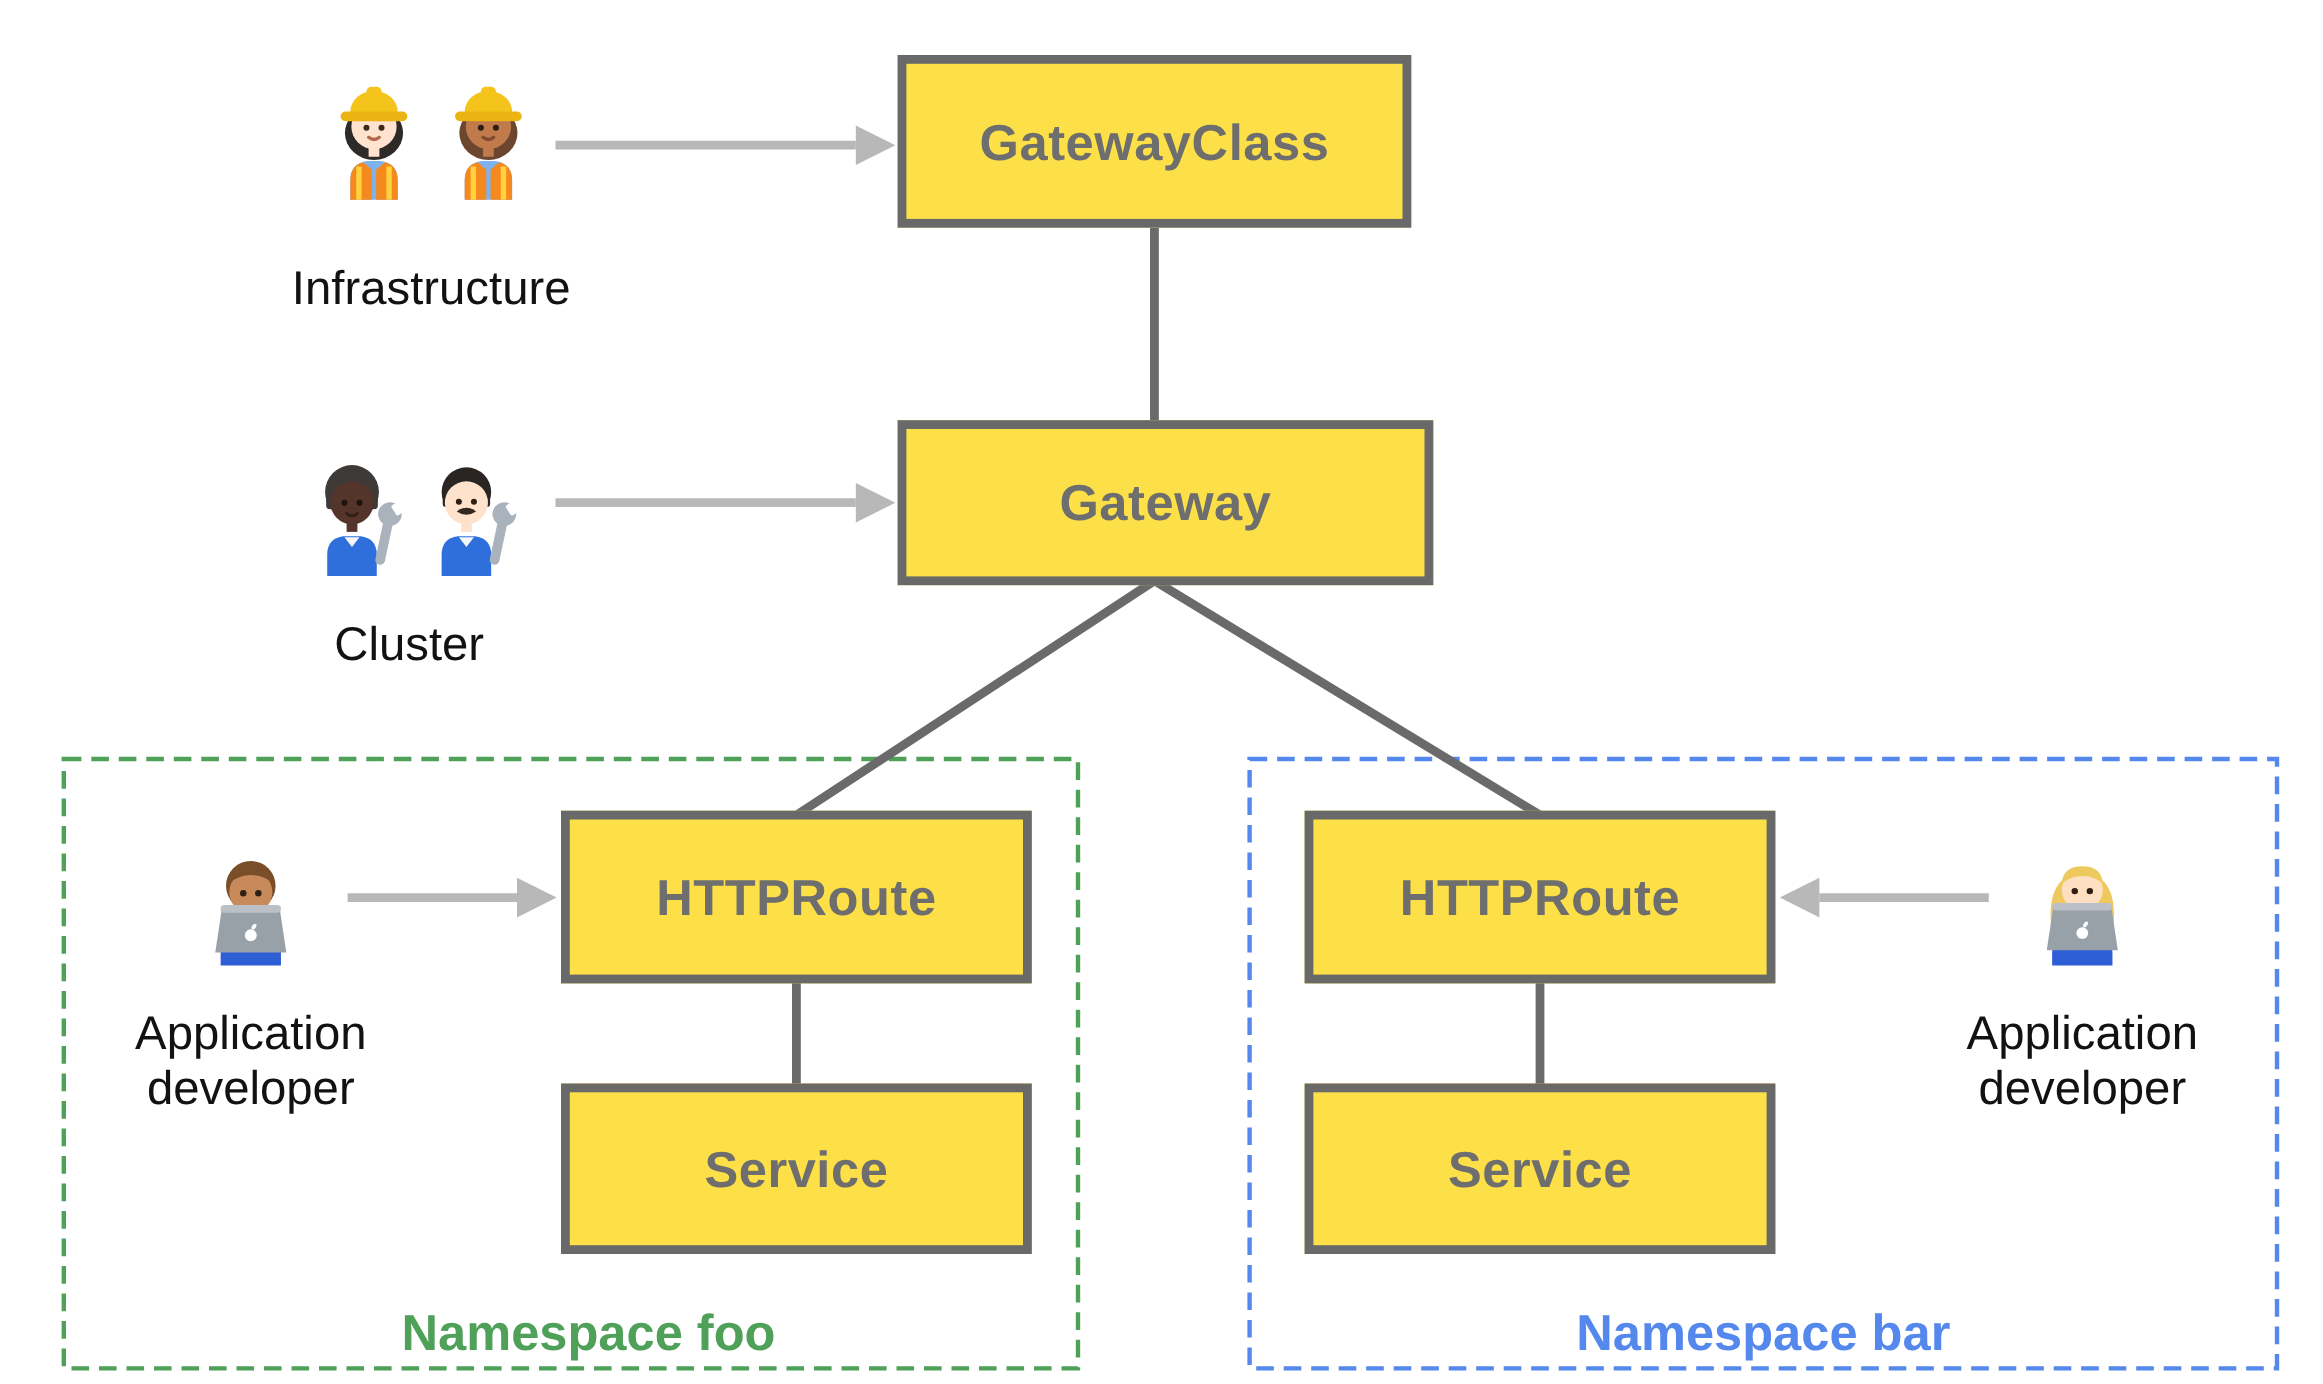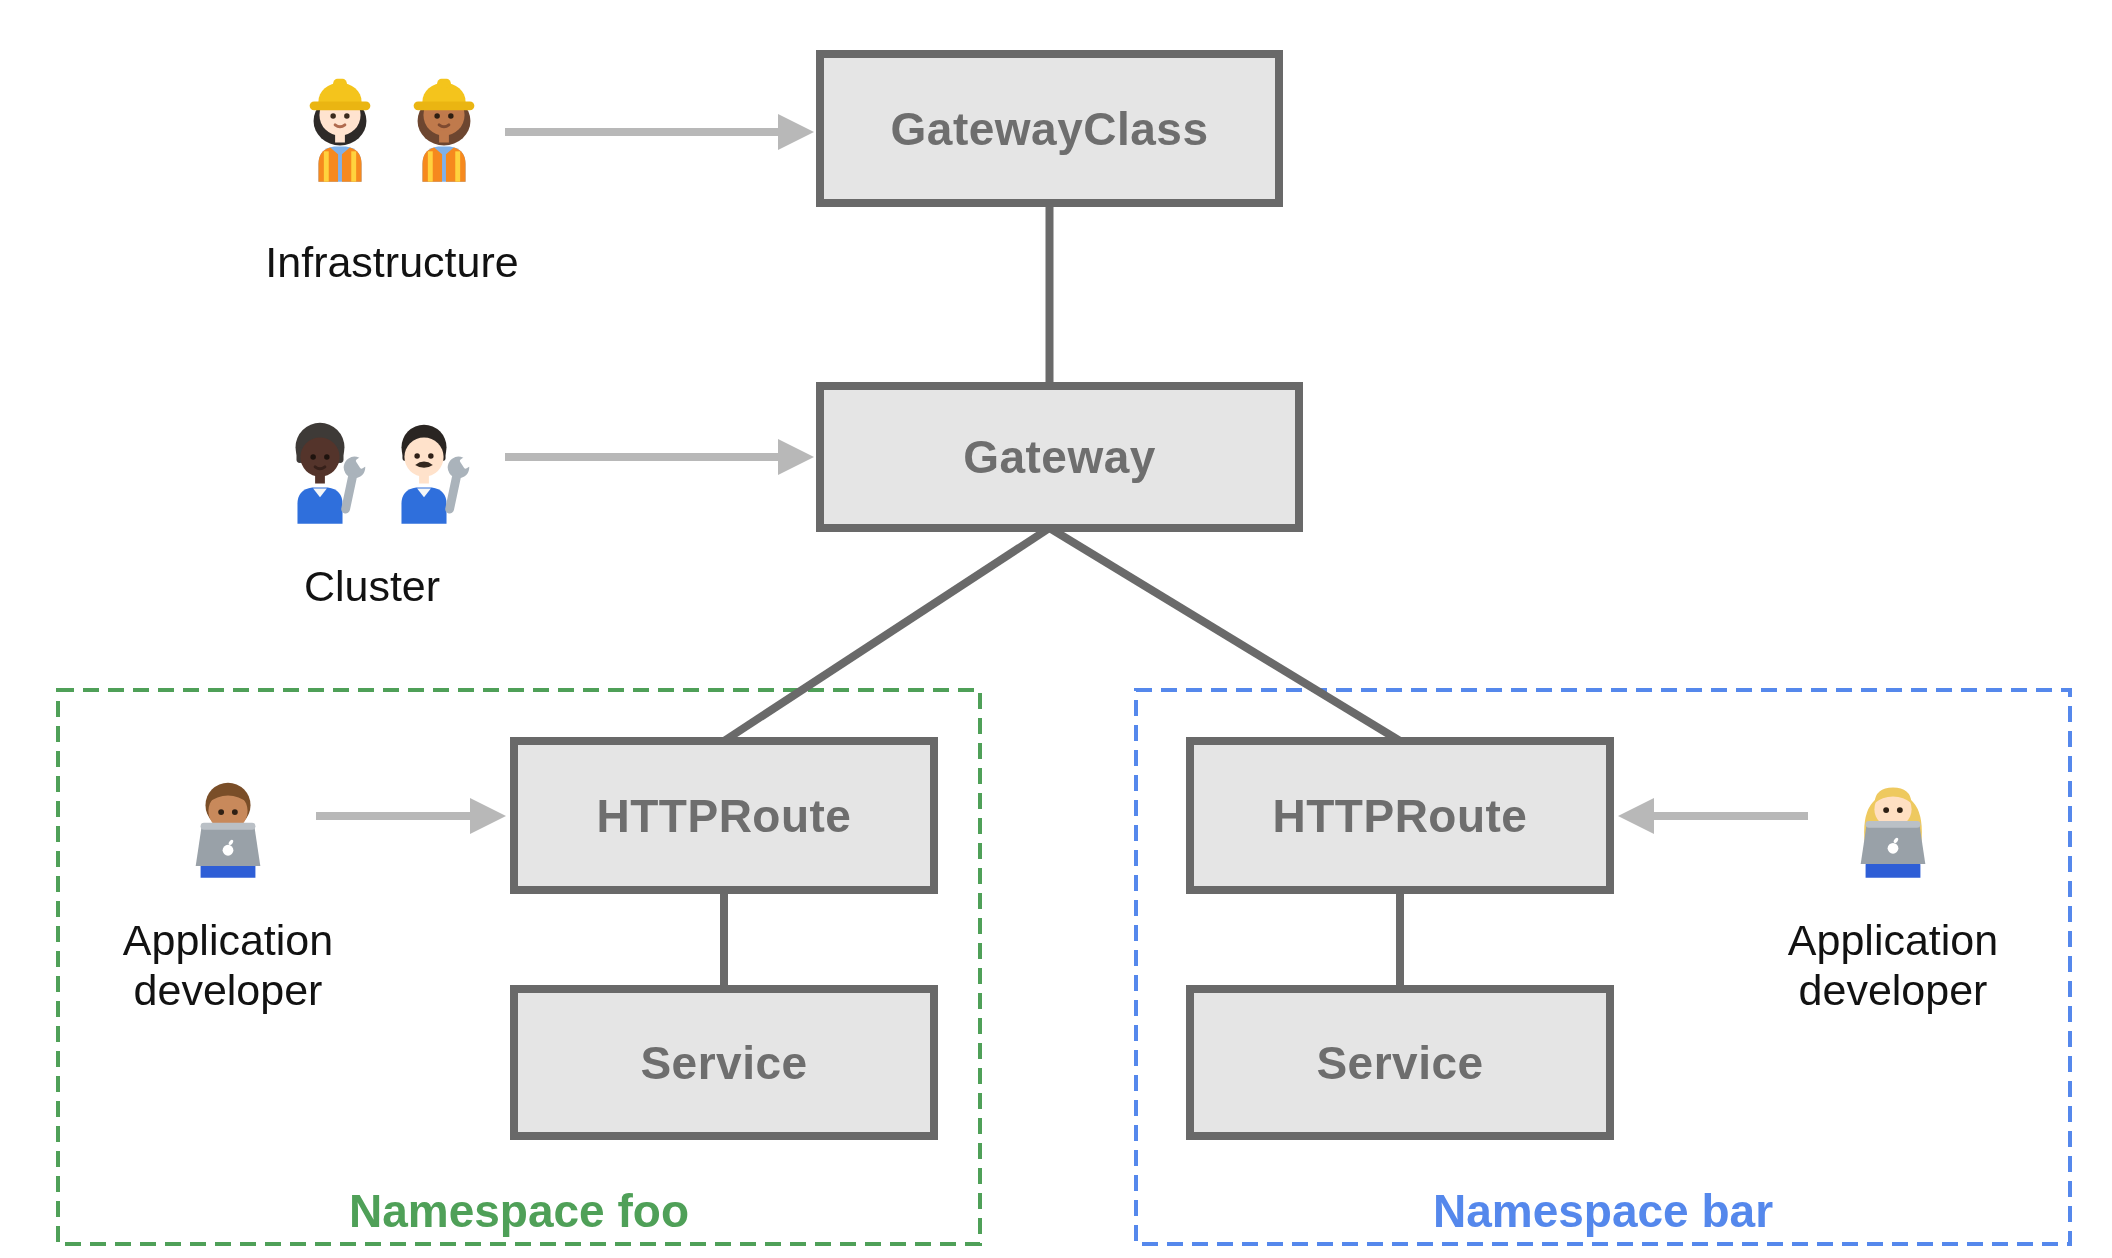--- a/index.html
+++ b/index.html
@@ -7,21 +7,21 @@
     position:relative;
     width:2112px;height:1258px;
     background:#ffffff;
     font-family:"Liberation Sans", sans-serif;
     overflow:hidden;
   }
   .lines{position:absolute;left:0;top:0;pointer-events:none;}
   .node{
     position:absolute;
     box-sizing:border-box;
-    background:#e5e5e5;
+    background:#fde047;
     border:8px solid #696969;
     display:flex;align-items:center;justify-content:center;
     color:#6E6E6E;
     font-weight:bold;
     font-size:46px;
     letter-spacing:0.5px;
   }
   .persona-icons{
     position:absolute;
     display:flex;align-items:flex-end;justify-content:center;gap:10px;
@@ -98,21 +98,21 @@
   </div>
 
   <div class="node" style="left:1186px;top:737px;width:428px;height:157px;">
     <span>HTTPRoute</span>
   </div>
 
   <div class="node" style="left:1186px;top:985px;width:428px;height:155px;">
     <span>Service</span>
   </div>
 
-  <div class="ns-label foo" style="left:58px;top:1184px;width:922px;">Namespace foo</div>
+  <div class="ns-label foo" style="left:74px;top:1184px;width:922px;">Namespace foo</div>
   <div class="ns-label bar" style="left:1136px;top:1184px;width:934px;">Namespace bar</div>
 
   <div class="persona-icons" style="left:182px;top:54px;">
     <svg viewBox="0 0 96 128" width="94" height="130">
       <ellipse cx="48" cy="66" rx="27" ry="25" fill="#2E2A28"></ellipse>
       <path d="M25 52 q-3 18 4 28 q5 1 8 -3 q-6 -10 -5 -25 z" fill="#2E2A28"></path>
       <path d="M71 52 q3 18 -4 28 q-5 1 -8 -3 q6 -10 5 -25 z" fill="#2E2A28"></path>
       <circle cx="48" cy="60" r="21" fill="#FFE3CF"></circle>
       <circle cx="41" cy="61" r="2.8" fill="#3B2B1E"></circle>
       <circle cx="55" cy="61" r="2.8" fill="#3B2B1E"></circle>

